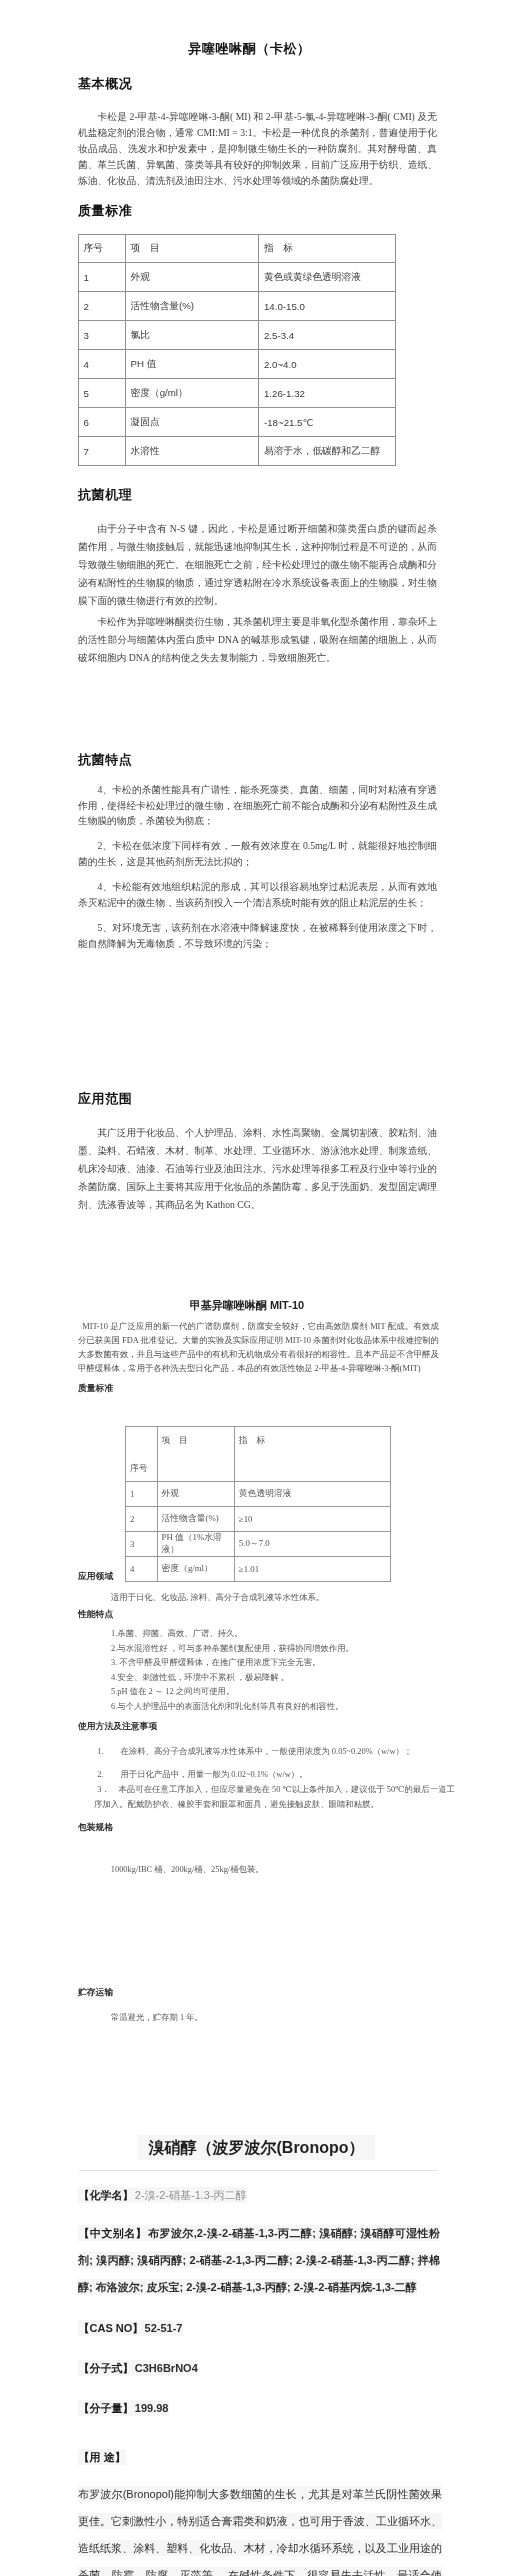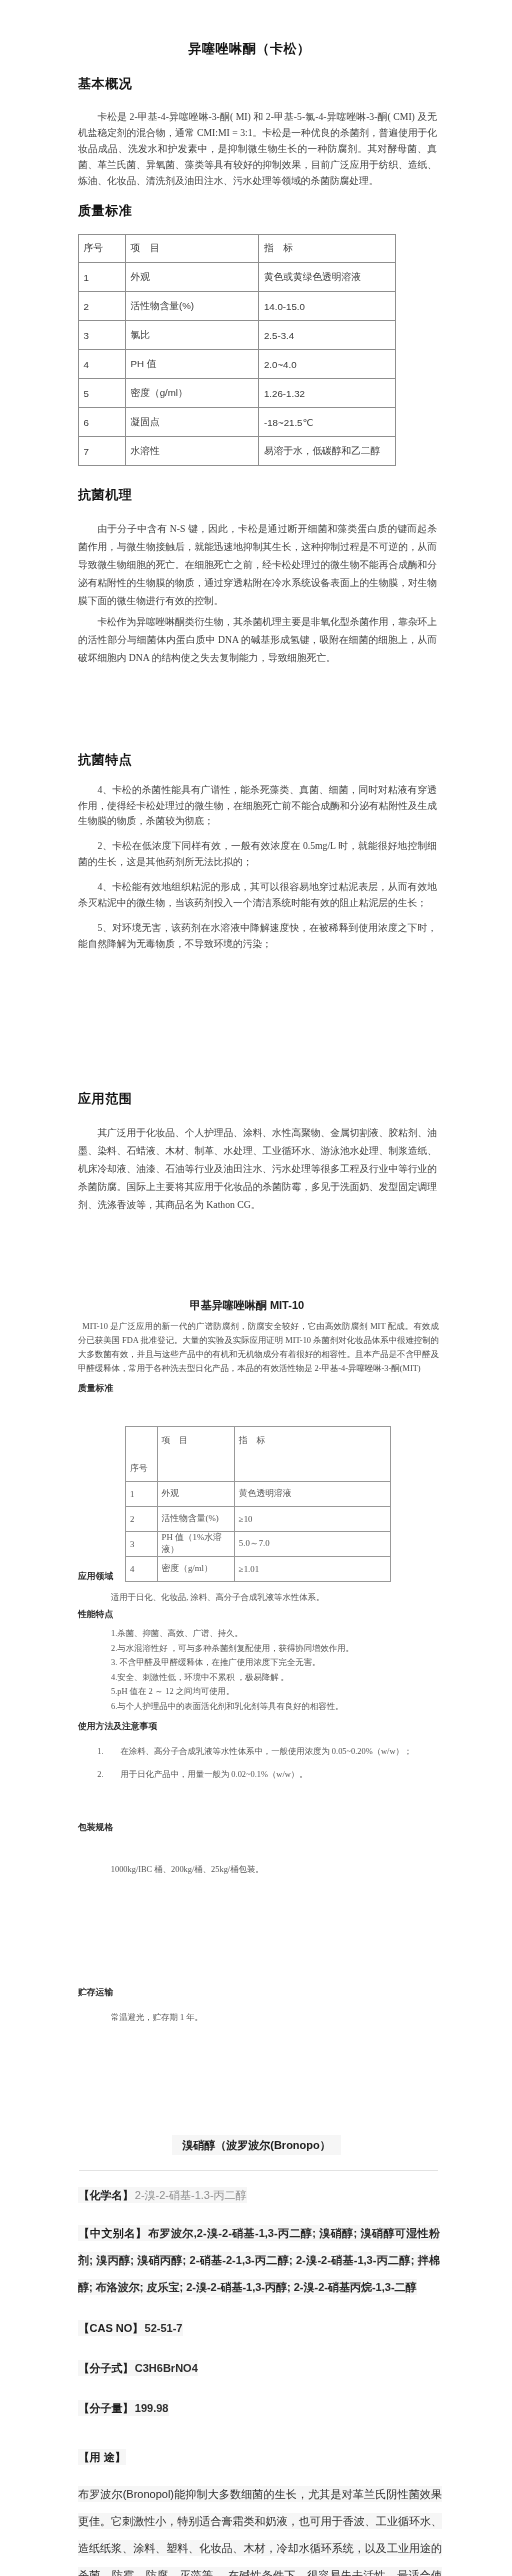--- a/index.html
+++ b/index.html
@@ -45,21 +45,21 @@
   .mit-sm{font-size:8.4px;color:#555;line-height:14.3px;margin-left:16px;}
   .ind2{text-indent:2em;}
   .perf div{line-height:14.5px;}
   .perf{left:95px;width:342px;}
   .usage p{margin:0;line-height:14.3px;text-indent:0.4em;text-align:justify;}
   .usage .u1{margin-bottom:8.4px;}
   .usage .u3{line-height:15px;}
   
   .bro{font-family:"Liberation Sans","DejaVu Sans",sans-serif;}
   .bro-title{top:2138px;left:0;width:513px;text-align:center;font-weight:700;
-             font-size:11px;color:#1f1f1f;}
+             font-size:16px;color:#1f1f1f;}
   .bro-title .hl{padding:3.9px 10.4px;}
   .hl{background:#f6f6f6;}
   .bro-hr{position:absolute;top:2170px;left:79px;width:359px;height:0;
           border-top:0.6px solid #e2e2e2;}
   .bro-row{font-size:11px;line-height:27px;width:362px;text-align:justify;}
   .bro-row .lbl{font-weight:700;color:#1d1d1d;padding:1.9px 0.6px;}
   .bro-row .val{color:#2d2d2d;font-weight:700;padding:1.9px 0.6px;}
   .bro-row .val-light{color:#8f8f8f;font-weight:400;padding:1.9px 0.6px;}
   .bro-use{font-size:11px;line-height:27px;color:#2e2e2e;width:364px;text-align:justify;}
   .bro-use .hl{padding:1.9px 0;}
@@ -181,20 +181,21 @@
     <div>3. 不含甲醛及甲醛缓释体，在推广使用浓度下完全无害。</div>
     <div>4.安全、刺激性低，环境中不累积 ，极易降解 。</div>
     <div>5.pH 值在 2 ～ 12 之间均可使用。</div>
     <div>6.与个人护理品中的表面活化剂和乳化剂等具有良好的相容性。</div>
   </div>
 
   <div class="mit-h abs" style="top:1721px">使用方法及注意事项</div>
   <div class="abs usage mit-sm" style="top:1745px;width:361px">
     <p class="u1">1.　　在涂料、高分子合成乳液等水性体系中，一般使用浓度为 0.05~0.20%（w/w）；</p>
     <p class="u2">2.　　用于日化产品中，用量一般为 0.02~0.1%（w/w）。</p>
+    <p class="u3">3．　本品可在任意工序加入，但应尽量避免在 50 ℃以上条件加入，建议低于 50℃的最后一道工序加入。配戴防护衣、橡胶手套和眼罩和面具，避免接触皮肤、眼睛和粘膜。</p>
   </div>
 
   <div class="mit-h abs" style="top:1822px">包装规格</div>
   <div class="mit-sm ind2 abs" style="top:1863px">1000kg/IBC 桶、200kg/桶、25kg/桶包装。</div>
 
   <div class="mit-h abs" style="top:1987px">贮存运输</div>
   <div class="mit-sm ind2 abs" style="top:2011px">常温避光，贮存期 1 年。</div>
 
   <div class="bro bro-title abs"><span class="hl">溴硝醇（波罗波尔(Bronopo）</span></div>
   <div class="bro-hr"></div>

